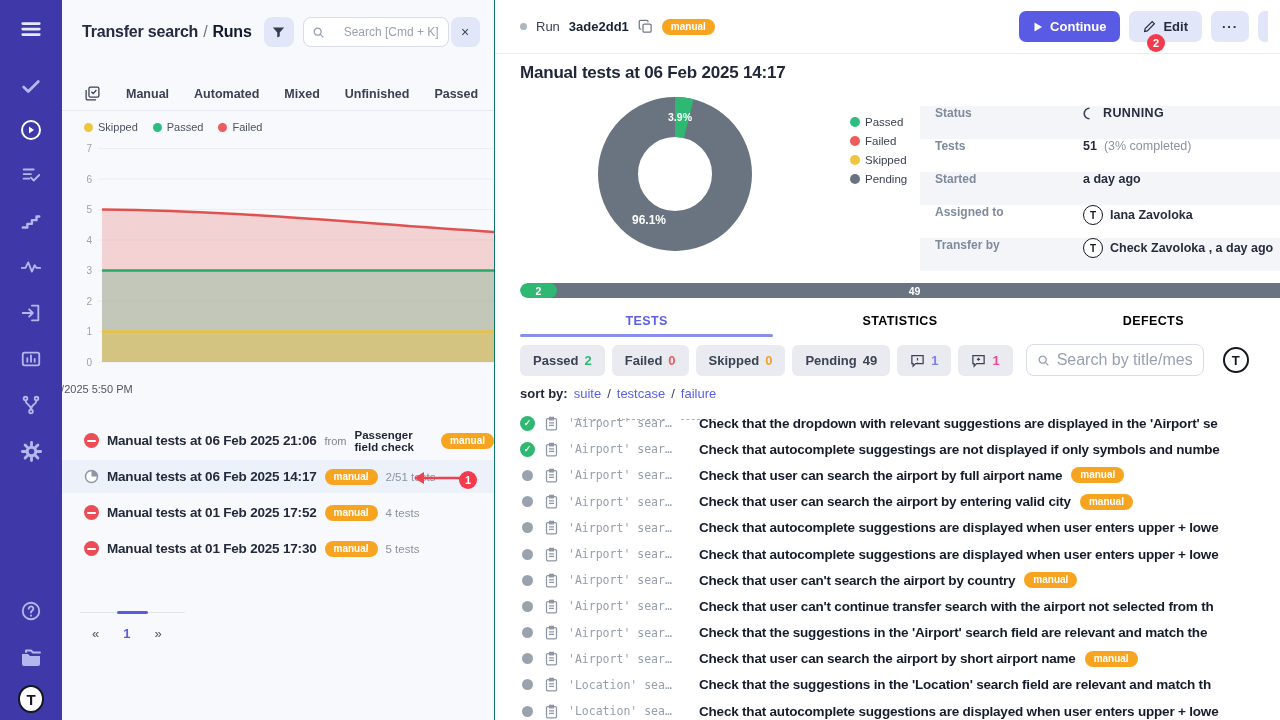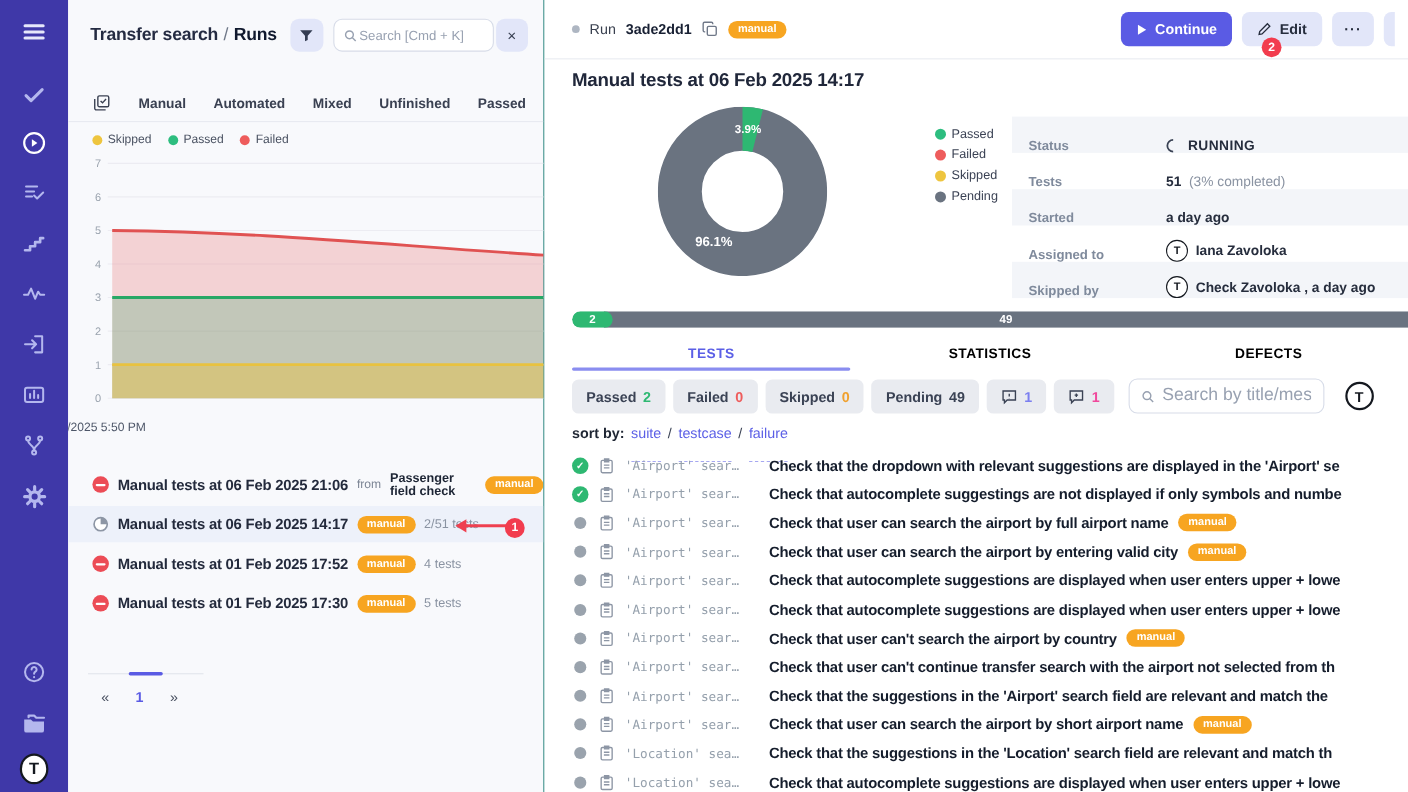--- a/index.html
+++ b/index.html
@@ -19,21 +19,21 @@
   
   .left-panel { width:433px; flex:none; background:#f8f9fc; border-right:1px solid #0f766e; position:relative; overflow:hidden; }
   .lp-header { position:absolute; top:17px; left:20px; right:4px; display:flex; align-items:center; }
   .breadcrumb { font-size:16px; font-weight:bold; color:#242b42; letter-spacing:-0.2px; white-space:nowrap; }
   .breadcrumb .sep { color:#6d7687; font-weight:normal; padding:0 5px; }
   .breadcrumb .current { color:#10192e; }
   .icon-btn { width:30px; height:30px; border-radius:8px; background:#e2e6f9; display:flex; align-items:center;
               justify-content:center; cursor:pointer; flex:none; }
   .lp-filter { margin-left:12px; }
   .lp-search { margin-left:9px; width:146px; height:30px; background:#fff; border:1px solid #d7dce8; border-radius:8px;
-               display:flex; align-items:center; padding:0 8px; gap:2px; }
+               display:flex; align-items:center; padding:0 8px; gap:19px; }
   .lp-search input { border:none; outline:none; width:100px; font-size:12px; color:#3a4254; background:transparent;
                font-family:"Liberation Sans",sans-serif; }
   .lp-search input::placeholder { color:#98a1b1; }
   .lp-close { margin-left:2px; width:29px; height:30px; font-size:14px; color:#3a4254; }
 
   .lp-tabs { position:absolute; top:77px; left:0; right:0; height:34px; border-bottom:1px solid #e8eaf1;
              display:flex; align-items:center; padding-left:22px; gap:25px; }
   .lp-tab { font-size:12.5px; font-weight:bold; color:#3a4152; cursor:pointer; white-space:nowrap; }
   .lp-tabs svg { stroke:#3a4152; fill:none; stroke-width:1.8; }
 
@@ -80,21 +80,21 @@
   .rp-title { position:absolute; top:63px; left:25px; font-size:17px; font-weight:bold; color:#20273a; letter-spacing:-0.2px; }
 
   .donut-wrap { position:absolute; top:97px; left:103px; }
   .donut-label { fill:#fff; font-weight:bold; font-family:"Liberation Sans",sans-serif; }
 
   .rp-legend { position:absolute; top:116px; left:355px; display:flex; flex-direction:column; gap:7px; }
   .rp-legend .lg-item { font-size:11.5px; color:#3b4254; }
   .rp-legend .dot { width:10px; height:10px; }
 
   .details { position:absolute; top:106px; left:425px; right:0; }
-  .drow { height:33px; display:flex; align-items:flex-end; padding-left:15px; }
+  .drow { height:33px; display:flex; align-items:flex-start; padding-left:15px;gap:23px; }
   .drow:nth-child(odd) { background:#f3f5f9; }
   .dlabel { width:125px; font-size:12px; font-weight:bold; color:#7f8a9c; flex:none; }
   .dvalue { font-size:12.5px; color:#262d3d; font-weight:bold; display:flex; align-items:center; gap:7px; }
   .dsuffix { color:#8a93a2; font-weight:normal; }
   .mini-avatar { width:20px; height:20px; border-radius:50%; border:1.5px solid #14181f; background:#fff; color:#14181f;
                  font-size:10px; font-weight:bold; display:flex; align-items:center; justify-content:center; flex:none; }
 
   .progress { position:absolute; top:283px; left:25px; right:0; height:15px; display:flex; border-radius:8px 0 0 8px; overflow:hidden; }
   .pseg { display:flex; align-items:center; justify-content:center; color:#fff; font-size:10.5px; font-weight:bold; }
   .pseg.green { width:37px; background:#2eb872; border-radius:8px; z-index:1; }
@@ -436,21 +436,21 @@
         <span class="dvalue">a day ago</span>
       </div>
       <div class="drow">
         <span class="dlabel">Assigned to</span>
         <span class="dvalue">
           <span class="mini-avatar">T</span>
           <span>Iana Zavoloka</span>
         </span>
       </div>
       <div class="drow">
-        <span class="dlabel">Skipped by</span>
+        <span class="dlabel">Transfer by</span>
         <span class="dvalue">
           <span class="mini-avatar">T</span>
           <span>Check Zavoloka , a day ago</span>
         </span>
       </div>
     </div>
 
     <div class="progress">
       <div class="pseg green">2</div>
       <div class="pseg gray">49</div>

